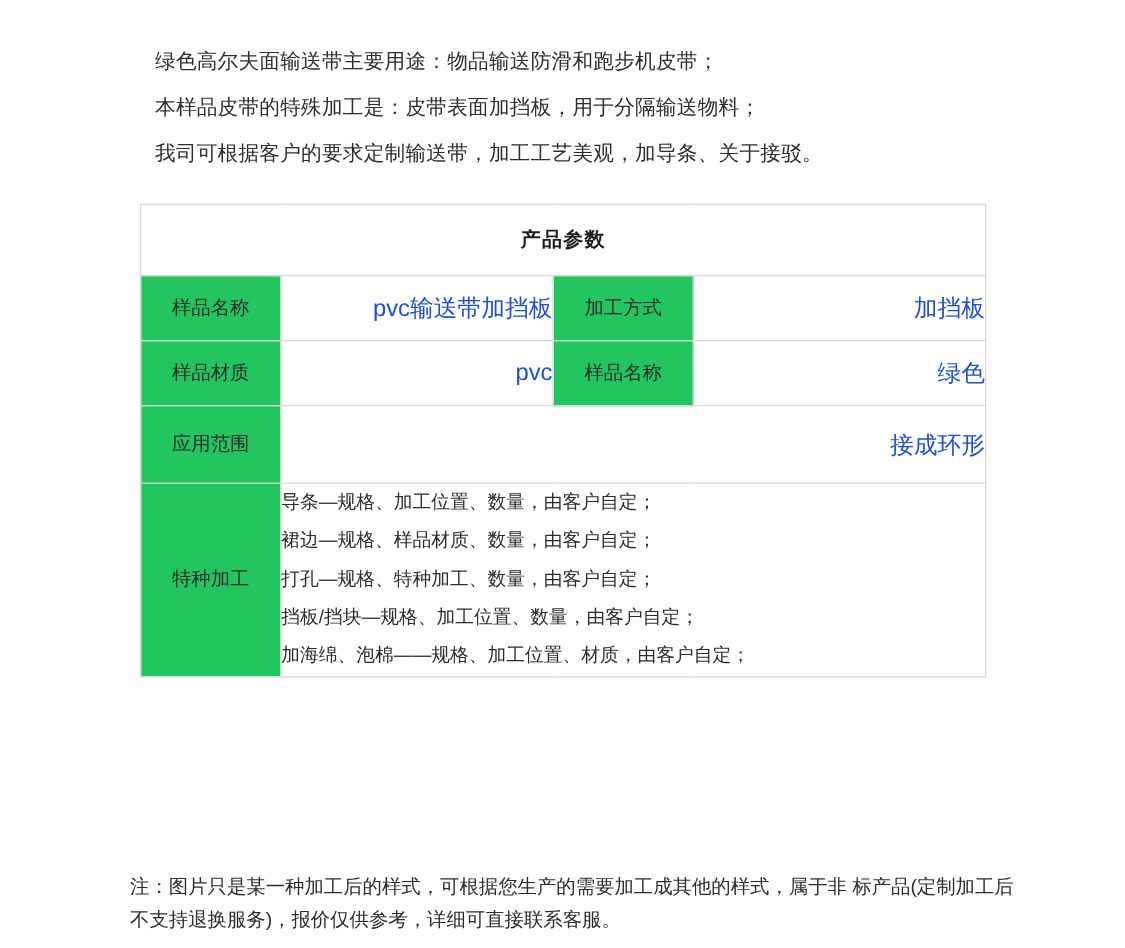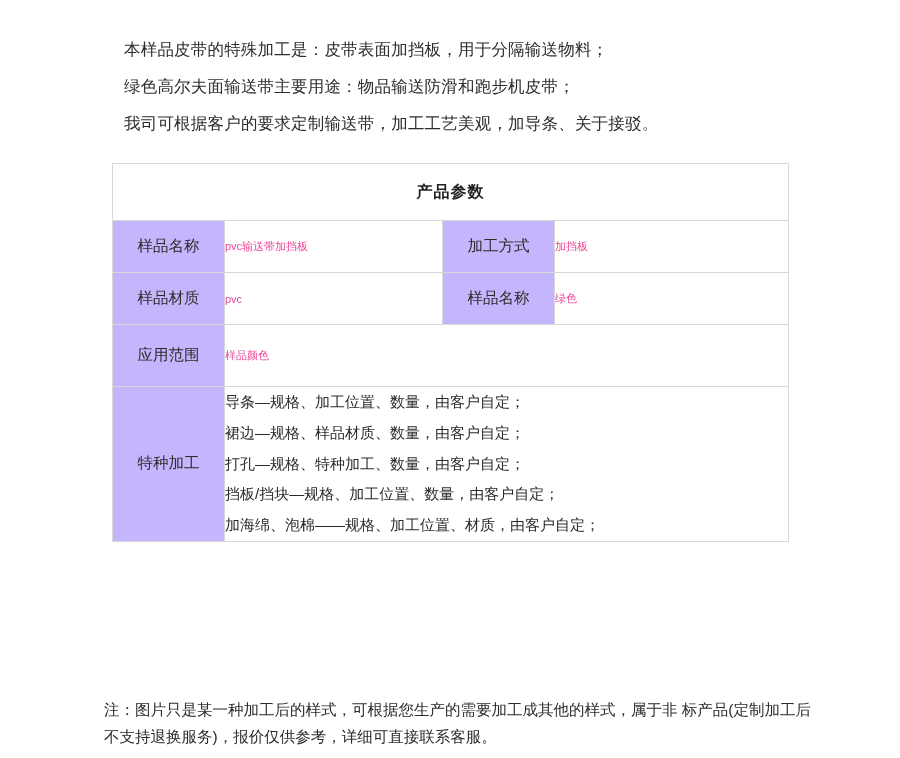--- a/index.html
+++ b/index.html
@@ -53,31 +53,32 @@
   }
   .title-cell {
     text-align: center;
     font-size: 16px;
     font-weight: bold;
     color: #1f1f1f;
     height: 56px;
     letter-spacing: 1px;
   }
   .label-cell {
-    background: #c4b5fd;
+    background: #22c55e;
     text-align: center;
     font-size: 15.5px;
     color: #2b2b2b;
     width: 112px;
     padding: 10px 4px;
   }
   .value-cell {
-    font-size: 11px;
-    color: #ec4899;
+    font-size: 19px;
+    color: #1d4ed8;
     padding: 10px 14px;
+    text-align: right;
   }
   .row-h { height: 52px; }
   .row-app { height: 62px; }
   .multi-cell {
     padding: 14px 14px 14px 14px;
     line-height: 2.05;
     font-size: 15px;
     margin-left: 24px;
   }
   .multi-cell div { white-space: nowrap; }
@@ -92,22 +93,22 @@
     margin-top: 24px;
   }
   .note span { display: inline; }
 </style>
 </head>
 <body>
 
 <div class="page">
 
   <div class="intro">
+    <p>绿色高尔夫面输送带主要用途：物品输送防滑和跑步机皮带；</p>
     <p>本样品皮带的特殊加工是：皮带表面加挡板，用于分隔输送物料；</p>
-    <p>绿色高尔夫面输送带主要用途：物品输送防滑和跑步机皮带；</p>
     <p>我司可根据客户的要求定制输送带，加工工艺美观，加导条、关于接驳。</p>
   </div>
 
   <div class="table-wrap">
     <table class="params">
       <colgroup>
         <col style="width:112px">
         <col style="width:218px">
         <col style="width:112px">
         <col style="width:234px">
@@ -123,21 +124,21 @@
           <td class="value-cell">加挡板</td>
         </tr>
         <tr class="row-h">
           <td class="label-cell">样品材质</td>
           <td class="value-cell">pvc</td>
           <td class="label-cell">样品名称</td>
           <td class="value-cell">绿色</td>
         </tr>
         <tr class="row-app">
           <td class="label-cell">应用范围</td>
-          <td class="value-cell" colspan="3">样品颜色</td>
+          <td class="value-cell" colspan="3">接成环形</td>
         </tr>
         <tr>
           <td class="label-cell">特种加工</td>
           <td class="multi-cell" colspan="3">
             <div>导条—规格、加工位置、数量，由客户自定；</div>
             <div>裙边—规格、样品材质、数量，由客户自定；</div>
             <div>打孔—规格、特种加工、数量，由客户自定；</div>
             <div>挡板/挡块—规格、加工位置、数量，由客户自定；</div>
             <div>加海绵、泡棉——规格、加工位置、材质，由客户自定；</div>
           </td>

